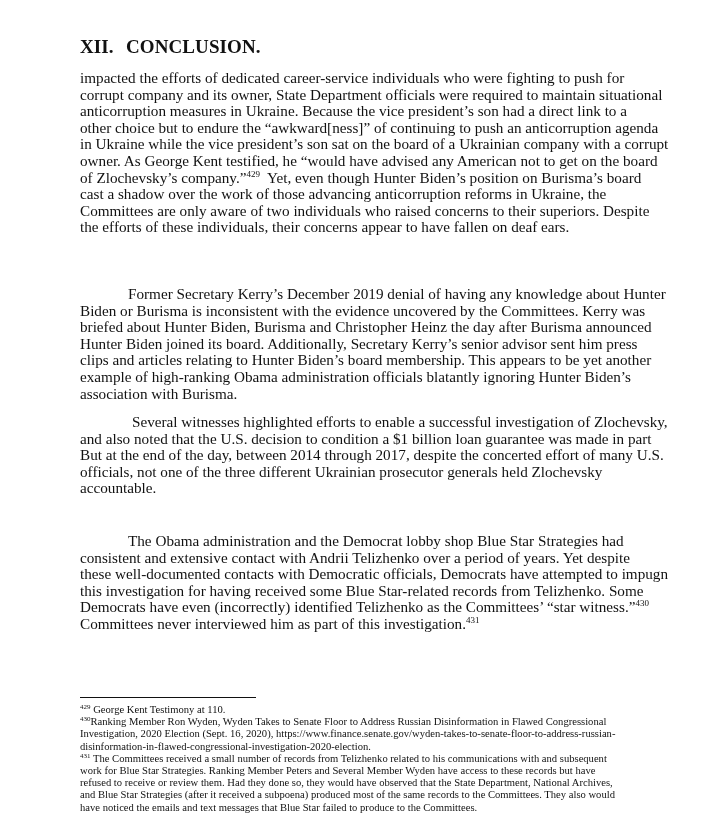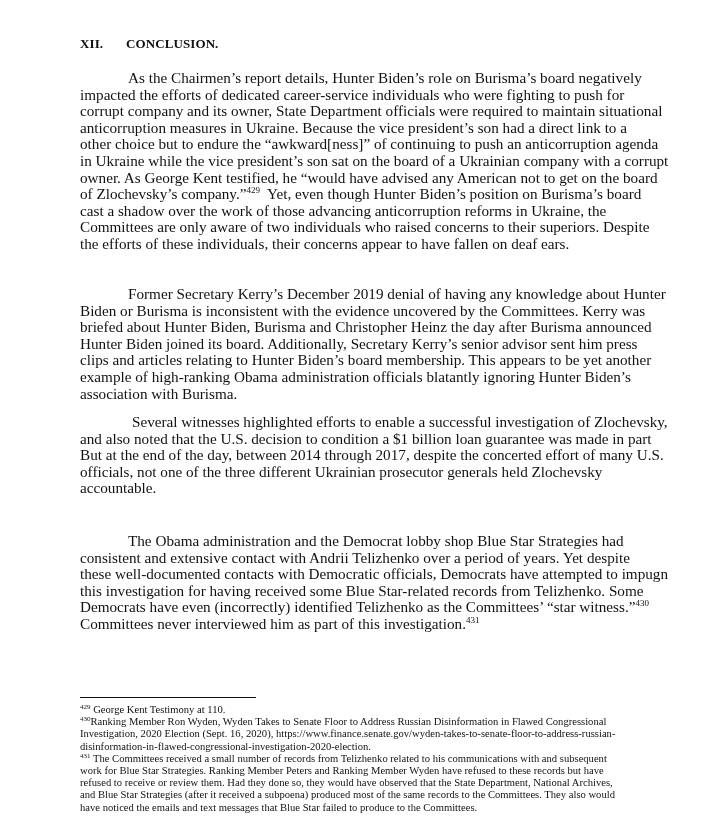--- a/index.html
+++ b/index.html
@@ -1,39 +1,38 @@
 <!DOCTYPE html>
 <html><head>
 <meta charset="utf-8">
 <style>
   html, body { margin: 0; padding: 0; background: #ffffff; }
   body { width: 728px; height: 831px; position: relative; overflow: hidden; font-family: "Liberation Serif", serif; color: #111; }
   .page { position: absolute; left: 0; top: 0; width: 728px; height: 831px; background: #fff; }
-  .heading { position: absolute; left: 80px; top: 36px; font-size: 13px; font-weight: bold; letter-spacing: 0.1px; }
+  .heading { position: absolute; left: 80px; top: 36px; font-size: 19px; font-weight: bold; letter-spacing: 0.1px; }
   .heading .num { display: inline-block; width: 46px; }
   .para { position: absolute; left: 80px; width: 640px; font-size: 15.2px; line-height: 16.6px; }
   .line { white-space: nowrap; display: block; }
   .indent { padding-left: 48px; }
   .indent2 { padding-left: 52px; }
   sup { font-size: 9px; line-height: 0; vertical-align: 6px; }
   .fn-rule { position: absolute; left: 80px; top: 697px; width: 176px; height: 1px; background: #111; }
   .footnotes { position: absolute; left: 80px; top: 704px; width: 620px; font-size: 10.6px; line-height: 12.2px; }
   .footnotes sup { font-size: 7px; vertical-align: 4px; }
 </style>
 </head>
 <body>
 
 <div class="page">
 
   <div class="heading">
     <span class="num">XII.</span><span>CONCLUSION.</span>
   </div>
 
   <div class="para" style="top:70px;">
-    <span class="line indent">As the Chairmen’s report details, Hunter Biden’s role on Burisma’s board negatively</span>
     <span class="line">impacted the efforts of dedicated career-service individuals who were fighting to push for</span>
     <span class="line">corrupt company and its owner, State Department officials were required to maintain situational</span>
     <span class="line">anticorruption measures in Ukraine.  Because the vice president’s son had a direct link to a</span>
     <span class="line">other choice but to endure the “awkward[ness]” of continuing to push an anticorruption agenda</span>
     <span class="line">in Ukraine while the vice president’s son sat on the board of a Ukrainian company with a corrupt</span>
     <span class="line">owner.  As George Kent testified, he “would have advised any American not to get on the board</span>
     <span class="line"><span>of Zlochevsky’s company.”</span><sup>429</sup><span style="white-space:pre;text-align:right;">  Yet, even though Hunter Biden’s position on Burisma’s board</span></span>
     <span class="line">cast a shadow over the work of those advancing anticorruption reforms in Ukraine, the</span>
     <span class="line">Committees are only aware of two individuals who raised concerns to their superiors.  Despite</span>
     <span class="line">the efforts of these individuals, their concerns appear to have fallen on deaf ears.</span>
@@ -66,19 +65,19 @@
     <span class="line"><span>Committees never interviewed him as part of this investigation.</span><sup>431</sup></span>
   </div>
 
   <div class="fn-rule"></div>
   <div class="footnotes">
     <span class="line"><sup>429</sup> <span>George Kent Testimony at 110.</span></span>
     <span class="line"><sup>430</sup><span>Ranking Member Ron Wyden, Wyden Takes to Senate Floor to Address Russian Disinformation in Flawed Congressional</span></span>
     <span class="line"><span>Investigation, 2020 Election (Sept. 16, 2020), https://www.finance.senate.gov/wyden-takes-to-senate-floor-to-address-russian-</span></span>
     <span class="line">disinformation-in-flawed-congressional-investigation-2020-election.</span>
     <span class="line"><sup>431</sup> <span>The Committees received a small number of records from Telizhenko related to his communications with and subsequent</span></span>
-    <span class="line">work for Blue Star Strategies.  Ranking Member Peters and Ranking Member Wyden have refused to these records but have</span>
+    <span class="line">work for Blue Star Strategies.  Ranking Member Peters and Several Member Wyden have access to these records but have</span>
     <span class="line">refused to receive or review them.  Had they done so, they would have observed that the State Department, National Archives,</span>
     <span class="line">and Blue Star Strategies (after it received a subpoena) produced most of the same records to the Committees.  They also would</span>
     <span class="line">have noticed the emails and text messages that Blue Star failed to produce to the Committees.</span>
   </div>
 
 </div>
 
 </body></html>

